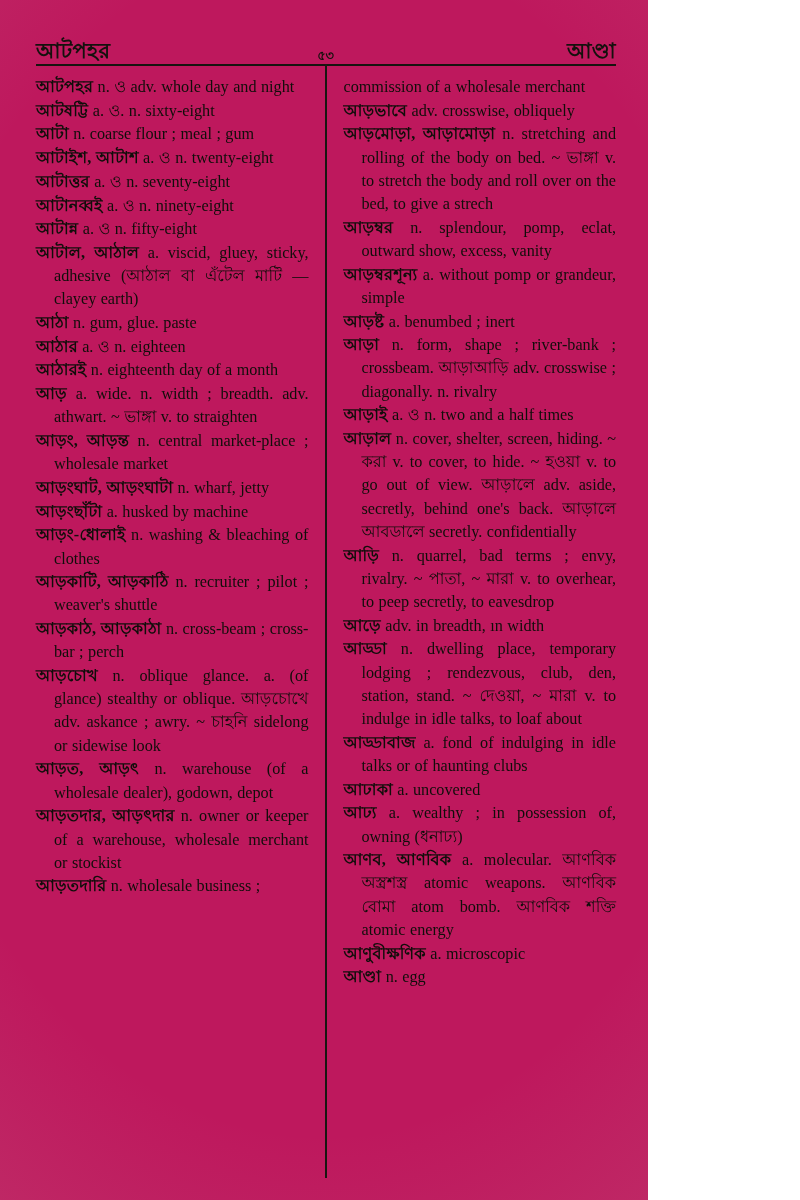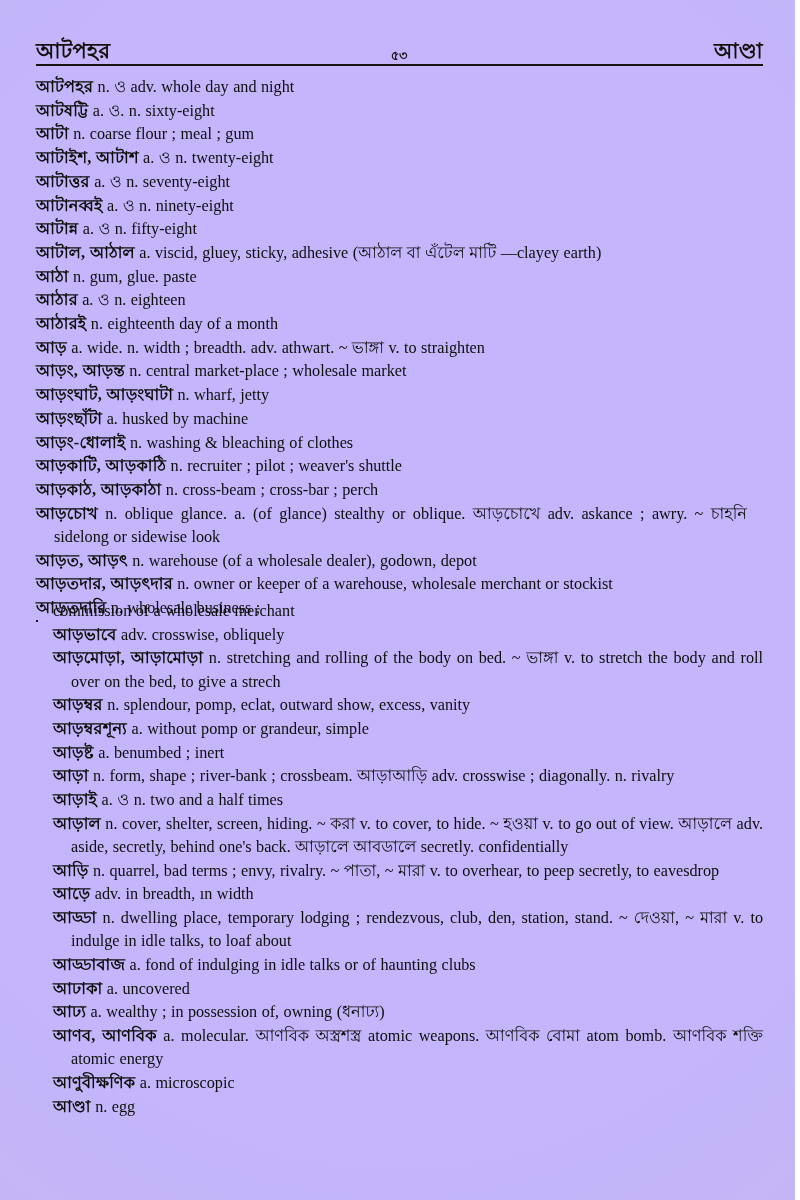--- a/index.html
+++ b/index.html
@@ -6,23 +6,23 @@
   html, body {
     margin: 0;
     padding: 0;
     background: #ffffff;
   }
   body {
     font-family: "Liberation Serif", "DejaVu Serif", serif;
   }
   .page {
     position: relative;
-    width: 795px;
+    width: 648px;
     height: 1200px;
-    background: #c4b5fd;
+    background: #be185d;
     overflow: hidden;
     box-sizing: border-box;
   }
   
   .paper-tone {
     position: absolute;
     inset: 0;
     background:
       radial-gradient(ellipse 120% 90% at 50% 45%, rgba(255,255,255,0) 55%, rgba(198,192,178,0.22) 100%);
     pointer-events: none;
@@ -63,21 +63,20 @@
   }
 
   
   .columns {
     position: absolute;
     left: 36px;
     right: 32px;
     top: 72px;
     bottom: 48px;
     display: flex;
-    flex-direction: column;
   }
   .col {
     flex: 1 1 0;
     min-width: 0;
     padding-top: 4px;
     box-sizing: border-box;
   }
   .col-left  { padding-right: 16px; }
   .col-right { padding-left: 17px; }
   .col-rule {

